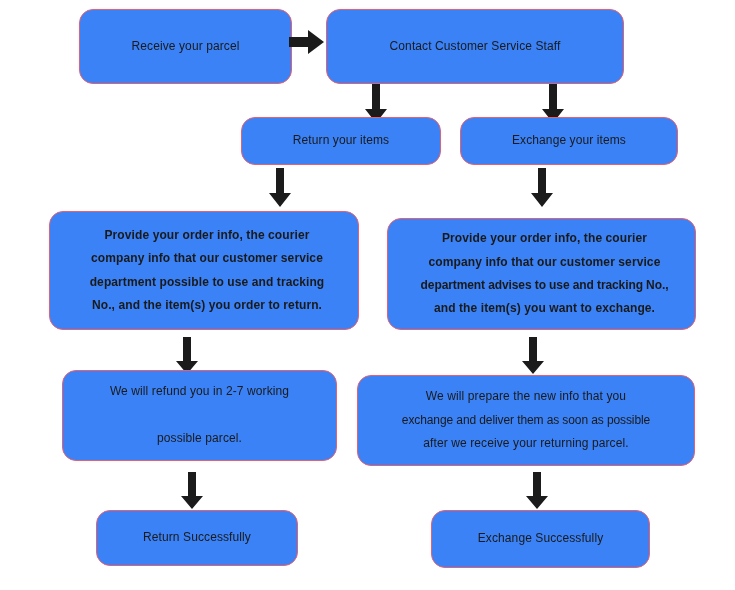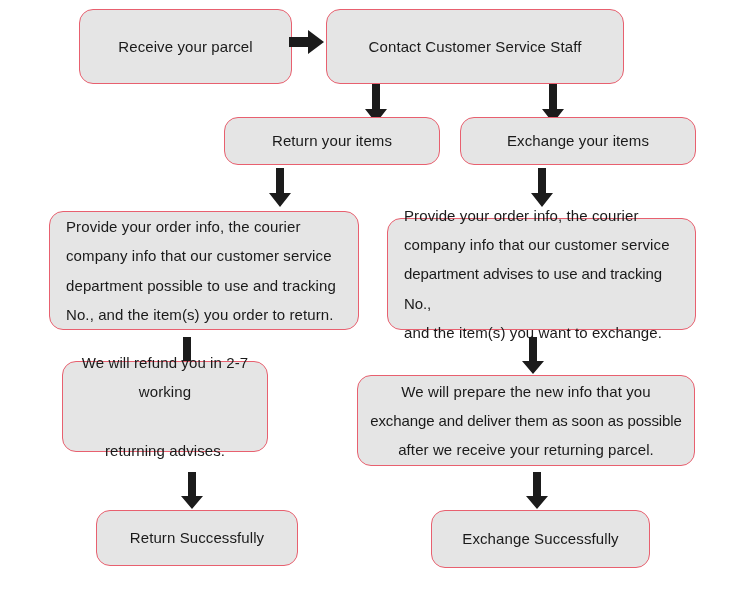--- a/index.html
+++ b/index.html
@@ -13,32 +13,32 @@
     height: 590px;
     background: #ffffff;
     overflow: hidden;
     font-family: "Liberation Sans", sans-serif;
   }
   .node {
     position: absolute;
     box-sizing: border-box;
     border: 1.6px solid #e8606f;
     border-radius: 14px;
-    background: #e5e5e5;
+    background: #3b82f6;
     display: flex;
     align-items: center;
     justify-content: center;
     text-align: center;
     color: #1a1a1a;
-    font-size: 15px;
+    font-size: 12px;
     line-height: 1.95;
     letter-spacing: 0.1px;
   }
   .node .txt { display: block; width: 100%; padding: 0 10px; }
-  .node.left-text { justify-content: flex-start; text-align: left; }
+  .node.left-text { justify-content: flex-start; text-align: center; font-weight: bold; }
   .node.left-text .txt { padding-left: 16px; }
   .condensed { font-stretch: semi-condensed; letter-spacing: -0.1px; }
 
   
   .arrow {
     position: absolute;
     display: block;
   }
   .arrow svg { display: block; }
 </style>
@@ -66,25 +66,25 @@
       <polygon points="8,0 16,0 16,25 23,25 12,39 1,25 8,25" fill="#1b1b1b"></polygon>
     </svg>
   </div>
 
   <div class="arrow" style="left:541px; top:84px; width:24px; height:40px;">
     <svg width="24" height="40" viewBox="0 0 24 40" aria-hidden="true">
       <polygon points="8,0 16,0 16,25 23,25 12,39 1,25 8,25" fill="#1b1b1b"></polygon>
     </svg>
   </div>
 
-  <div class="node" style="left:224px; top:117px; width:216px; height:48px;">
+  <div class="node" style="left:241px; top:117px; width:200px; height:48px;">
     <span class="txt">Return your items</span>
   </div>
 
-  <div class="node" style="left:460px; top:117px; width:236px; height:48px;">
+  <div class="node" style="left:460px; top:117px; width:218px; height:48px;">
     <span class="txt">Exchange your items</span>
   </div>
 
   <div class="arrow" style="left:268px; top:168px; width:24px; height:40px;">
     <svg width="24" height="40" viewBox="0 0 24 40" aria-hidden="true">
       <polygon points="8,0 16,0 16,25 23,25 12,39 1,25 8,25" fill="#1b1b1b"></polygon>
     </svg>
   </div>
 
   <div class="arrow" style="left:530px; top:168px; width:24px; height:40px;">
@@ -116,25 +116,25 @@
       <polygon points="8,0 16,0 16,24 23,24 12,37 1,24 8,24" fill="#1b1b1b"></polygon>
     </svg>
   </div>
 
   <div class="arrow" style="left:521px; top:337px; width:24px; height:38px;">
     <svg width="24" height="38" viewBox="0 0 24 38" aria-hidden="true">
       <polygon points="8,0 16,0 16,24 23,24 12,37 1,24 8,24" fill="#1b1b1b"></polygon>
     </svg>
   </div>
 
-  <div class="node" style="left:62px; top:361px; width:206px; height:91px;">
+  <div class="node" style="left:62px; top:370px; width:275px; height:91px;">
     <span class="txt">
       <span>We will refund you in 2-7 working</span><br>
       <br>
-      <span>returning advises.</span>
+      <span>possible parcel.</span>
     </span>
   </div>
 
   <div class="node" style="left:357px; top:375px; width:338px; height:91px;">
     <span class="txt">
       <span>We will prepare the new info that you</span><br>
       <span class="condensed">exchange  and deliver them as soon as possible</span><br>
       <span>after we receive your returning parcel.</span>
     </span>
   </div>

